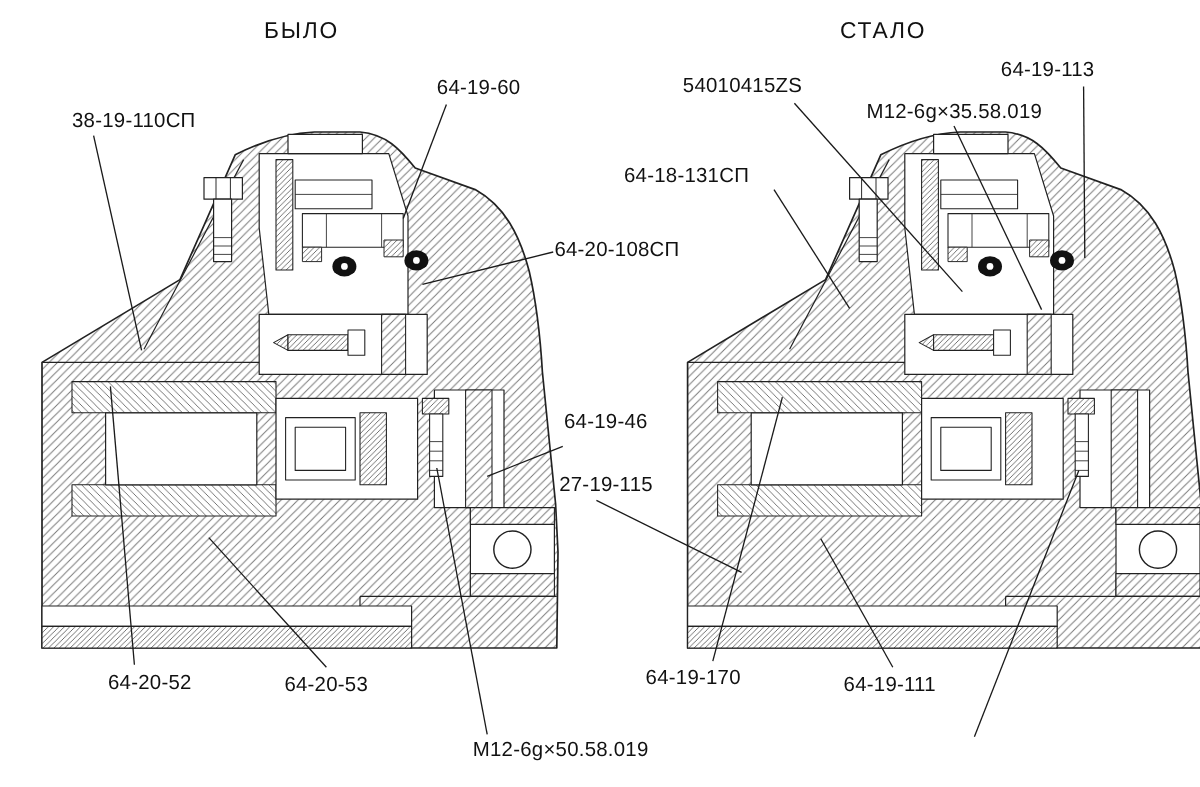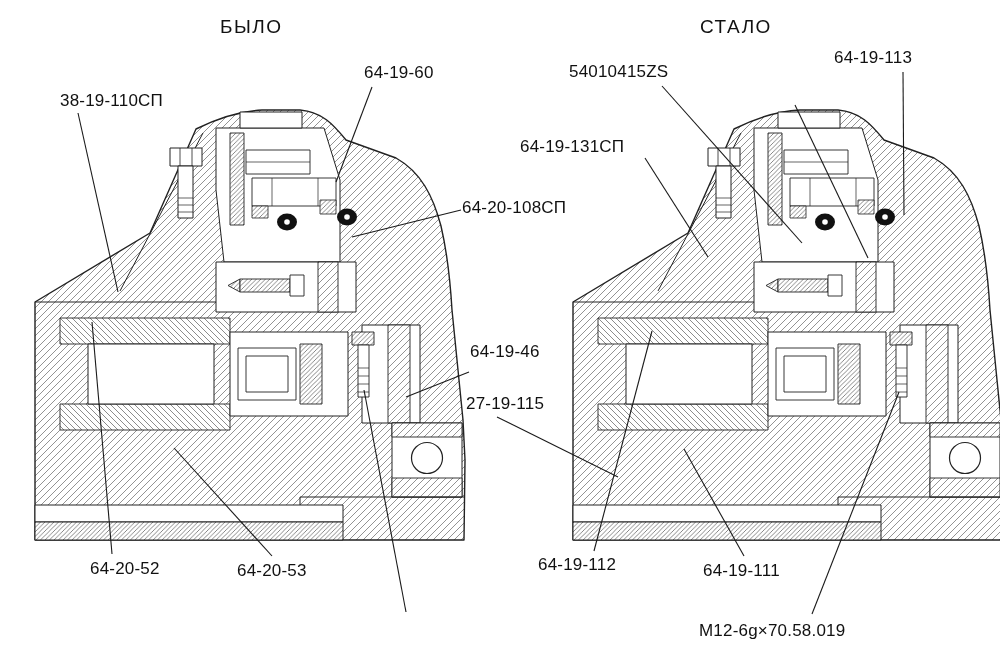--- a/index.html
+++ b/index.html
@@ -133,22 +133,23 @@
 
   <div class="ttl" style="left:220px;top:16px">БЫЛО</div>
   <div class="ttl" style="left:700px;top:16px">СТАЛО</div>
 
   <div class="lbl" style="left:60px;top:90px">38-19-110СП</div>
   <div class="lbl" style="left:364px;top:62px">64-19-60</div>
   <div class="lbl" style="left:462px;top:197px">64-20-108СП</div>
   <div class="lbl" style="left:470px;top:341px">64-19-46</div>
   <div class="lbl" style="left:90px;top:558px">64-20-52</div>
   <div class="lbl" style="left:237px;top:560px">64-20-53</div>
+  <div class="lbl" style="left:394px;top:614px">М12-6g×50.58.019</div>
 
   <div class="lbl" style="left:569px;top:61px">54010415ZS</div>
+  <div class="lbl" style="left:722px;top:82px">М12-6g×35.58.019</div>
   <div class="lbl" style="left:834px;top:47px">64-19-113</div>
-  <div class="lbl" style="left:520px;top:136px">64-19-131СП</div>
+  <div class="lbl" style="left:520px;top:136px">64-18-131СП</div>
   <div class="lbl" style="left:466px;top:393px">27-19-115</div>
-  <div class="lbl" style="left:538px;top:554px">64-19-112</div>
+  <div class="lbl" style="left:538px;top:554px">64-19-170</div>
   <div class="lbl" style="left:703px;top:560px">64-19-111</div>
-  <div class="lbl" style="left:699px;top:620px">М12-6g×70.58.019</div>
 
 </div>
 
 </body></html>

